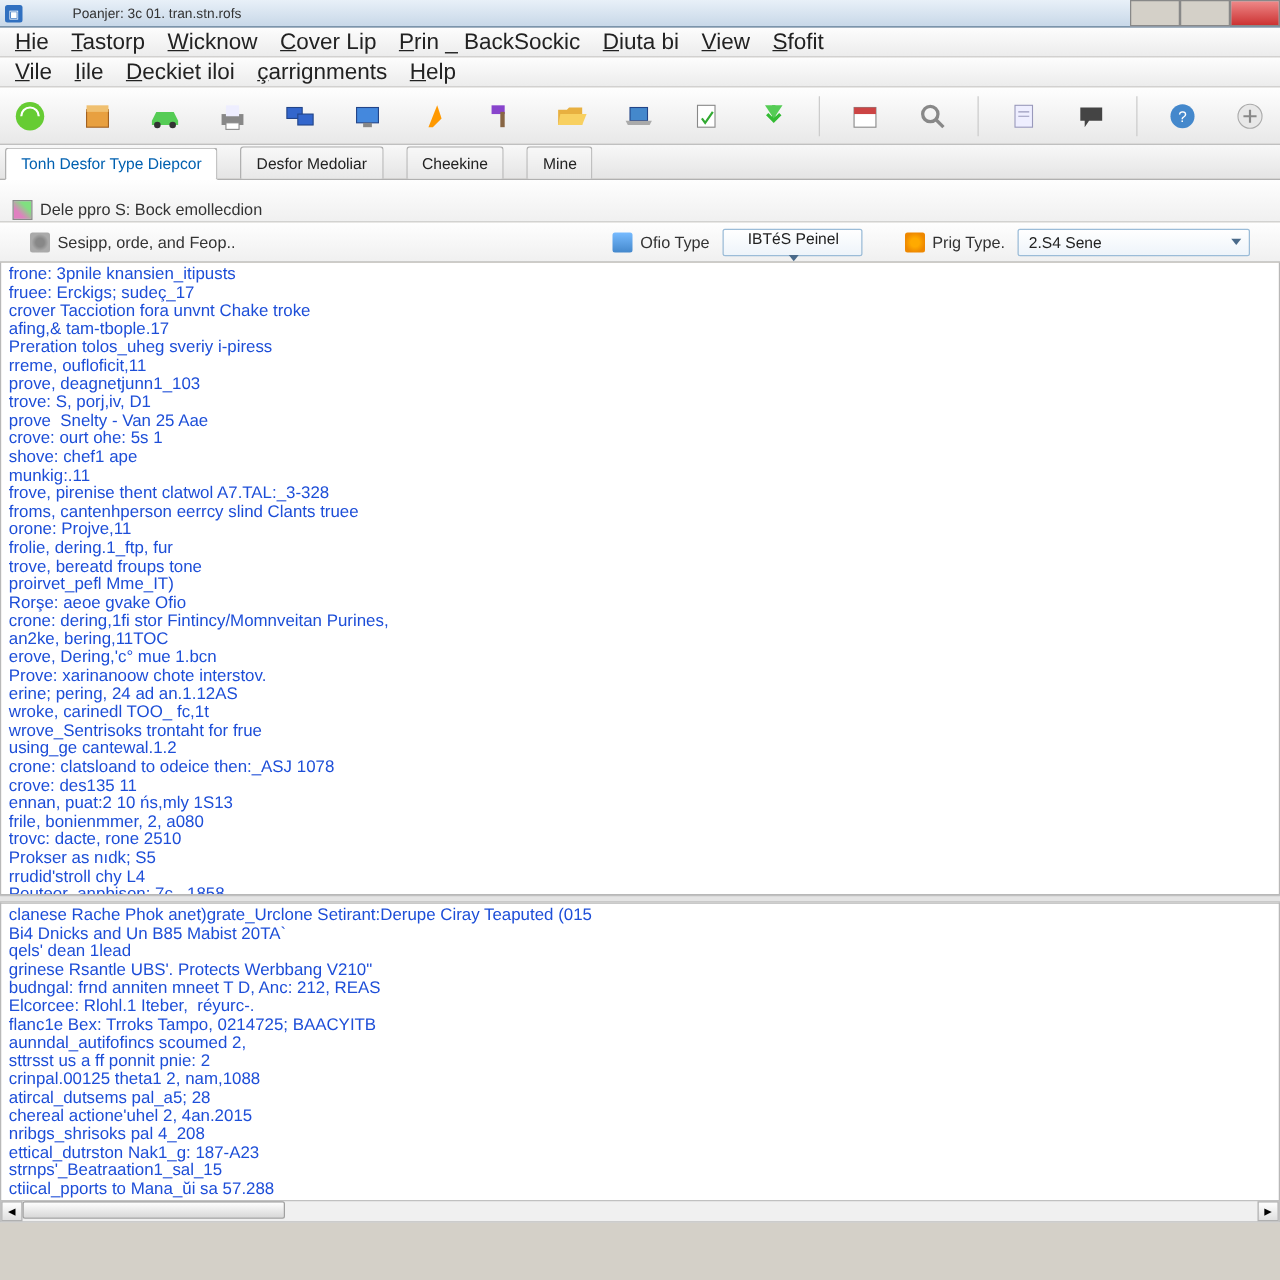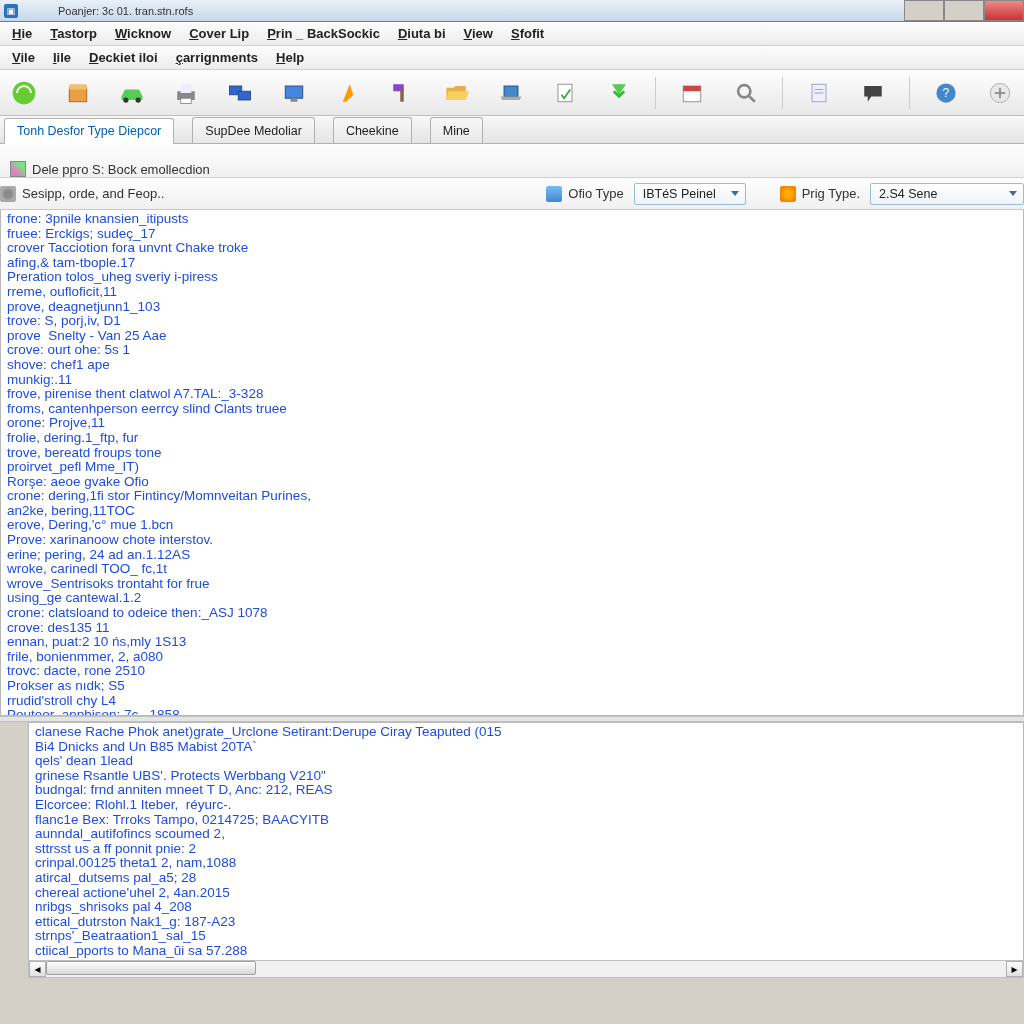--- a/index.html
+++ b/index.html
@@ -8,55 +8,55 @@
 
 .title-bar { height:22px; background:linear-gradient(to bottom,#e8f0f8,#c8d8e8); border-bottom:1px solid #6080a0; display:flex; align-items:center; padding:0 4px; gap:4px; position:relative; }
 .title-bar .app-icon { width:14px; height:14px; background:#3070c0; border-radius:2px; font-size:9px; color:#fff; text-align:center; line-height:14px; }
 .title-bar .title-text { font-size:11px; color:#333;padding-left:36px; }
 .title-bar .win-controls { position:absolute; right:0; top:0; display:flex; height:100%; }
 .title-bar .win-btn { width:40px; height:100%; background:#d4d0c8; border:1px solid #888; }
 .title-bar .win-btn.close { background:linear-gradient(to bottom,#e88,#c33); }
 
 
 .menu-bar { height:24px; background:linear-gradient(to bottom,#fdfdfd,#ececec); display:flex; align-items:center; padding:0 4px; border-bottom:1px solid #d0d0d0; gap:2px; }
-.menu-bar .menu-item { padding:3px 8px; font-size:13px; color:#222; cursor:default;font-weight:bold; }
+.menu-bar .menu-item { padding:3px 8px; font-size:18px; color:#222; cursor:default; }
 .menu-item u { text-decoration:underline; }
 
 
 .toolbar { height:46px; background:linear-gradient(to bottom,#fefefe,#e8e8e8); border-bottom:1px solid #c0c0c0; display:flex; align-items:center; padding:0 6px; gap:18px; }
 .tool-btn { width:38px; height:38px; display:flex; align-items:center; justify-content:center; border-radius:3px; cursor:pointer; }
 .tool-ico { width:30px; height:28px; display:block; }
 .sep { width:1px; height:32px; background:#ccc; }
 
 
 .tab-strip { height:28px; background:linear-gradient(to bottom,#f8f8f8,#e4e4e4); display:flex; align-items:flex-end; padding:0 4px; border-bottom:1px solid #b0b0b0; gap:18px; }
 .tab { height:26px; padding:0 12px; background:linear-gradient(to bottom,#f8f8f8,#e8e8e8); border:1px solid #b0b0b0; border-bottom:none; border-radius:3px 3px 0 0; display:flex; align-items:center; font-size:12.5px; color:#222; cursor:pointer; }
 .tab.active { background:#fff; border-bottom:1px solid #fff; margin-bottom:-1px; font-weight:500; color:#0060b0; }
 
 
-.info-bar { height:34px; background:linear-gradient(to bottom,#fefefe,#f0f0f0); border-bottom:1px solid #d0d0d0; display:flex; align-items:flex-end; padding:0 10px; gap:6px; font-size:13px; color:#333; }
+.info-bar { height:34px; background:linear-gradient(to bottom,#fefefe,#f0f0f0); border-bottom:1px solid #d0d0d0; display:flex; align-items:flex-start; padding:16px 10px; gap:6px; font-size:13px; color:#333; }
 .info-bar .grid-ico { width:16px; height:16px; background:linear-gradient(45deg,#e080c0 30%,#80e080 70%); border:1px solid #888; }
 
 
-.filter-bar { height:32px; background:linear-gradient(to bottom,#fefefe,#f0f0f0); border-bottom:1px solid #c8c8c8; display:flex; align-items:center; padding:0 0; gap:10px; }
+.filter-bar { height:32px; background:linear-gradient(to bottom,#fefefe,#f0f0f0); border-bottom:1px solid #c8c8c8; display:flex; align-items:center; padding:0 24px; gap:10px; }
 .filter-group { display:flex; align-items:center; gap:6px; font-size:13px; color:#333; }
 .filter-group .mini-ico { width:16px; height:16px; border-radius:2px; }
 .gear { background:radial-gradient(circle,#888 30%,#aaa 60%); }
 .box-blue { background:linear-gradient(to bottom,#7bf,#48c); }
 .orange { background:radial-gradient(circle,#fa0 30%,#e80 70%); }
 .combo { height:22px; border:1px solid #9bbcd8; border-radius:2px; background:linear-gradient(to bottom,#fff,#eef4fa); display:flex; align-items:center; padding:0 6px 0 8px; font-size:12.5px; color:#222; gap:6px; cursor:pointer; }
 .combo .arrow { width:0; height:0; border-left:4px solid transparent; border-right:4px solid transparent; border-top:5px solid #4a6a8a; }
-.combo.wide { width:154px; justify-content:space-between; }
-.combo.sm { width:112px; justify-content:space-between; }
+.combo.wide { width:186px; justify-content:space-between; }
+.combo.sm { width:112px; justify-content:space-between;flex-direction:column; }
 
 
 .text-pane { background:#fff; overflow-y:scroll; overflow-x:hidden; font-family:"Tahoma","Segoe UI",sans-serif; font-size:13.5px; line-height:14.6px; color:#1d4ed8; padding:2px 6px; border:1px solid #b8b8b8; white-space:pre; }
 .pane-top { height:506px; border-top:none; }
 .splitter { height:6px; background:#e4e4e4; border-top:1px solid #c0c0c0; border-bottom:1px solid #c0c0c0; cursor:row-resize; }
-.pane-bottom-wrap { position:relative;padding-left:28px; }
+.pane-bottom-wrap { position:relative; }
 .pane-bottom { height:238px; overflow:hidden; border-bottom:none; }
 .hscroll { height:18px; background:#f0f0f0; border:1px solid #c0c0c0; display:flex; align-items:center; }
 .hscroll .arrow-btn { width:17px; height:16px; background:linear-gradient(to bottom,#fefefe,#e0e0e0); border:1px solid #b0b0b0; display:flex; align-items:center; justify-content:center; }
 .hscroll .track { flex:1; height:16px; position:relative; }
 .hscroll .thumb { position:absolute; left:0; width:210px; height:14px; background:linear-gradient(to bottom,#fefefe,#d8d8d8); border:1px solid #a0a0a0; border-radius:2px; top:0; }
 
 
 .text-pane::-webkit-scrollbar { width:17px; }
 .text-pane::-webkit-scrollbar-track { background:#f0f0f0; border-left:1px solid #d0d0d0; }
 .text-pane::-webkit-scrollbar-thumb { background:linear-gradient(to right,#fefefe,#d8d8d8); border:1px solid #a8a8a8; border-radius:2px; }
@@ -207,21 +207,21 @@
       <svg class="tool-ico" viewBox="0 0 32 32">
         <circle cx="16" cy="16" r="11" fill="#e8e8e8" stroke="#aaa"></circle>
         <line x1="16" y1="10" x2="16" y2="22" stroke="#888" stroke-width="2"></line>
         <line x1="10" y1="16" x2="22" y2="16" stroke="#888" stroke-width="2"></line>
       </svg>
     </div>
 </div>
 
 <div class="tab-strip" id="tabs">
     <div class="tab active">Tonh Desfor Type Diepcor</div>
-    <div class="tab">SupDee Medoliar</div>
+    <div class="tab">Desfor Medoliar</div>
     <div class="tab">Cheekine</div>
     <div class="tab">Mine</div>
   </div>
 
 <div class="info-bar">
   <span class="grid-ico"></span>
   <span>Dele ppro S: Bock emollecdion</span>
 </div>
 
 <div class="filter-bar">

